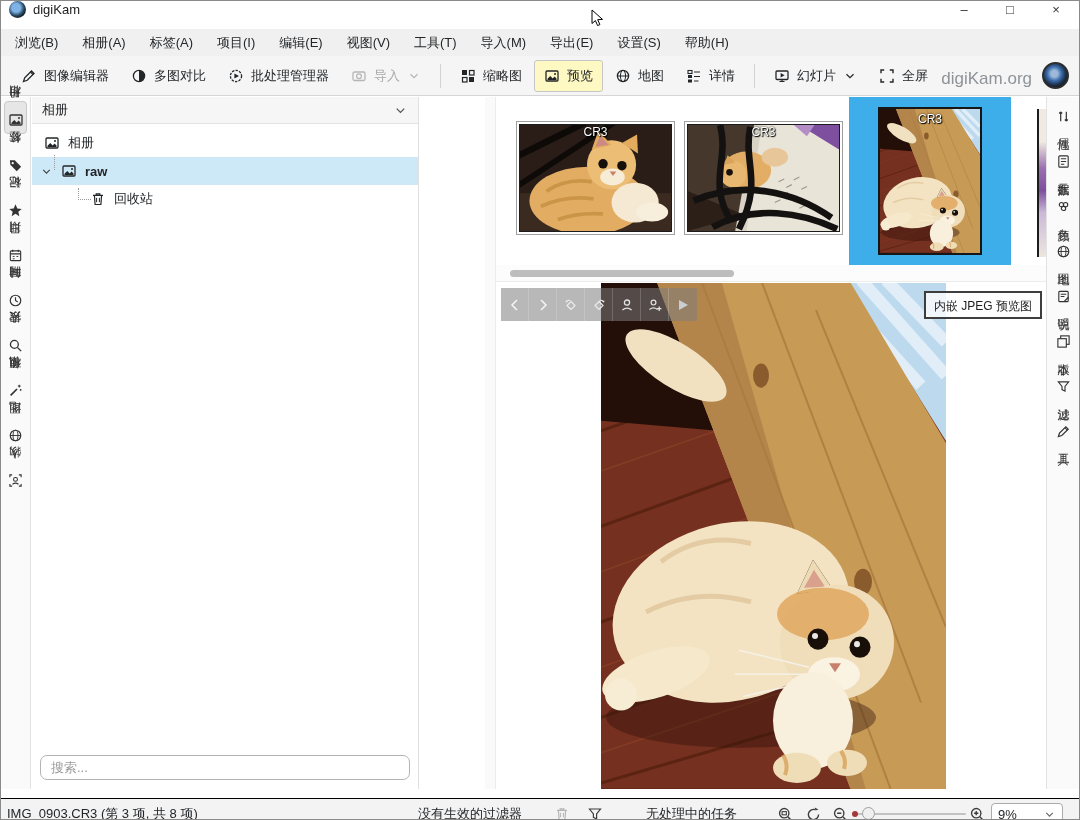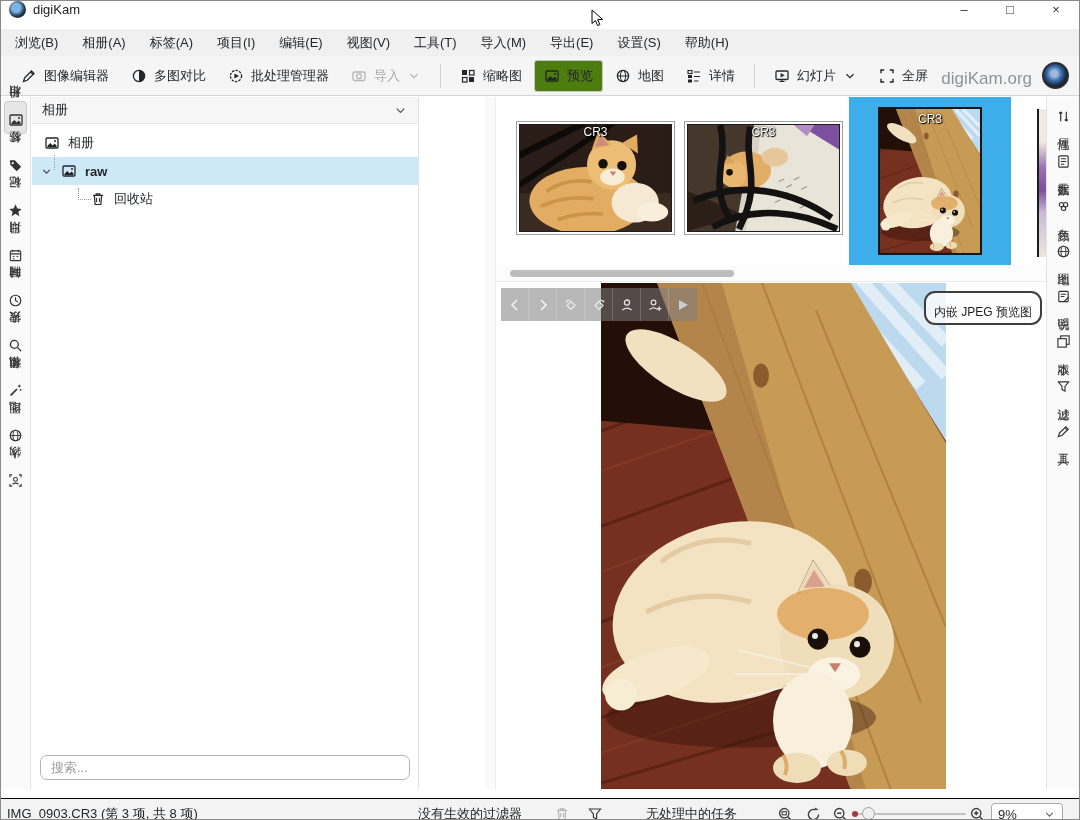--- a/index.html
+++ b/index.html
@@ -15,21 +15,21 @@
   .win-btn{width:46px;height:100%;display:flex;align-items:center;justify-content:center;font-size:13px;color:#333;}
   .cursor{position:absolute;left:590px;top:8px;}
 
   
   .menubar{position:absolute;top:28px;left:0;right:0;height:27px;background:#f0f0f0;display:flex;align-items:center;padding:0 2px;}
   .menu-item{padding:5px 12px;font-size:13px;color:#232629;}
 
   
   .toolbar{position:absolute;top:55px;left:0;right:0;height:40px;background:#f5f5f5;border-bottom:1px solid #d5d5d5;display:flex;align-items:center;padding:0 10px;gap:2px;}
   .tb-btn{display:flex;align-items:center;gap:7px;padding:6px 9px;font-size:13px;color:#232629;border:1px solid transparent;border-radius:3px;white-space:nowrap;}
-  .tb-btn.selected{background:#4d7c0f;border-color:#c6c6c6;}
+  .tb-btn.selected{background:#fef9c3;border-color:#c6c6c6;}
   .tb-btn.disabled{color:#a9a9a9;}
   .tb-sep{width:1px;height:24px;background:#d2d2d2;margin:0 7px;}
   .brand{margin-left:auto;display:flex;align-items:flex-end;gap:10px;}
   .brand-label{font-size:17px;color:#8e9398;}
   .brand-logo{width:27px;height:27px;border-radius:50%;background:radial-gradient(circle at 45% 42%, #9db8d8 0 18%, #3c6fae 38%, #1d2f4a 62%, #1a1a1a 78%);border:2px solid #2e2e2e;}
 
   
   .content{position:absolute;top:96px;left:0;right:0;bottom:30px;background:#fff;}
 
   
@@ -65,21 +65,21 @@
   .cr3{position:absolute;top:3px;left:0;right:0;text-align:center;font-size:12px;font-weight:normal;color:#fff;text-shadow:0 0 2px #000,1px 1px 1px #000;}
   .thumb-partial{position:absolute;top:12px;right:0;width:9px;height:148px;border-left:2px solid #1c1c1c;background:linear-gradient(180deg,#efeae2 0 22%,#9b6fb0 40%,#7d4f9e 55%,#cbb9d8 70%,#ece7de 100%);}
   .thumb-scroll{position:absolute;left:0;right:0;top:168px;height:17px;background:#fcfcfc;border-bottom:1px solid #ececec;}
   .thumb-scroll-thumb{position:absolute;left:14px;top:5px;width:224px;height:7px;border-radius:3.5px;background:#bdbdbd;}
 
   .preview{position:absolute;left:0;right:0;top:186px;bottom:0;background:#fff;overflow:hidden;}
   .scene-main{position:absolute;left:105px;top:-3px;width:345px;height:510px;}
   .pv-toolbar{position:absolute;left:5px;top:5px;height:33px;display:flex;background:rgba(125,125,125,0.55);}
   .pv-btn{width:28px;height:33px;display:flex;align-items:center;justify-content:center;border-right:1px solid rgba(255,255,255,0.18);}
   .pv-btn:last-child{border-right:none;}
-  .badge{position:absolute;right:4px;top:8px;padding:11px 8px 2px;border:2px solid #3d3d3d;border-radius:11px;background:rgba(252,252,252,0.82);font-size:12px;color:#1d1d1d;white-space:nowrap;}
+  .badge{position:absolute;right:4px;top:8px;padding:5px 8px 2px;border:2px solid #3d3d3d;border-radius:0;background:rgba(252,252,252,0.82);font-size:12px;color:#1d1d1d;white-space:nowrap;}
 
   
   .right-tabbar{position:absolute;right:0;top:0;bottom:0;width:33px;background:#fafafa;border-left:1px solid #e2e2e2;display:flex;flex-direction:column;align-items:center;padding-top:6px;gap:13px;}
 
   
   .statusbar{position:absolute;left:0;right:0;bottom:0;height:21px;background:#f3f3f3;border-top:1px solid #000000;font-size:13px;color:#232629;}
   .sb-item{position:absolute;top:0;height:30px;display:flex;align-items:center;}
   .sb-slider{position:absolute;left:853px;top:14px;width:112px;height:2px;background:#c3c3c3;border-radius:1px;}
   .sb-slider .red-dot{position:absolute;left:-2px;top:-2px;width:6px;height:6px;border-radius:50%;background:#a33a3a;}
   .sb-slider .handle{position:absolute;left:8px;top:-6px;width:13px;height:13px;border-radius:50%;background:#efefef;border:1px solid #9f9f9f;}

